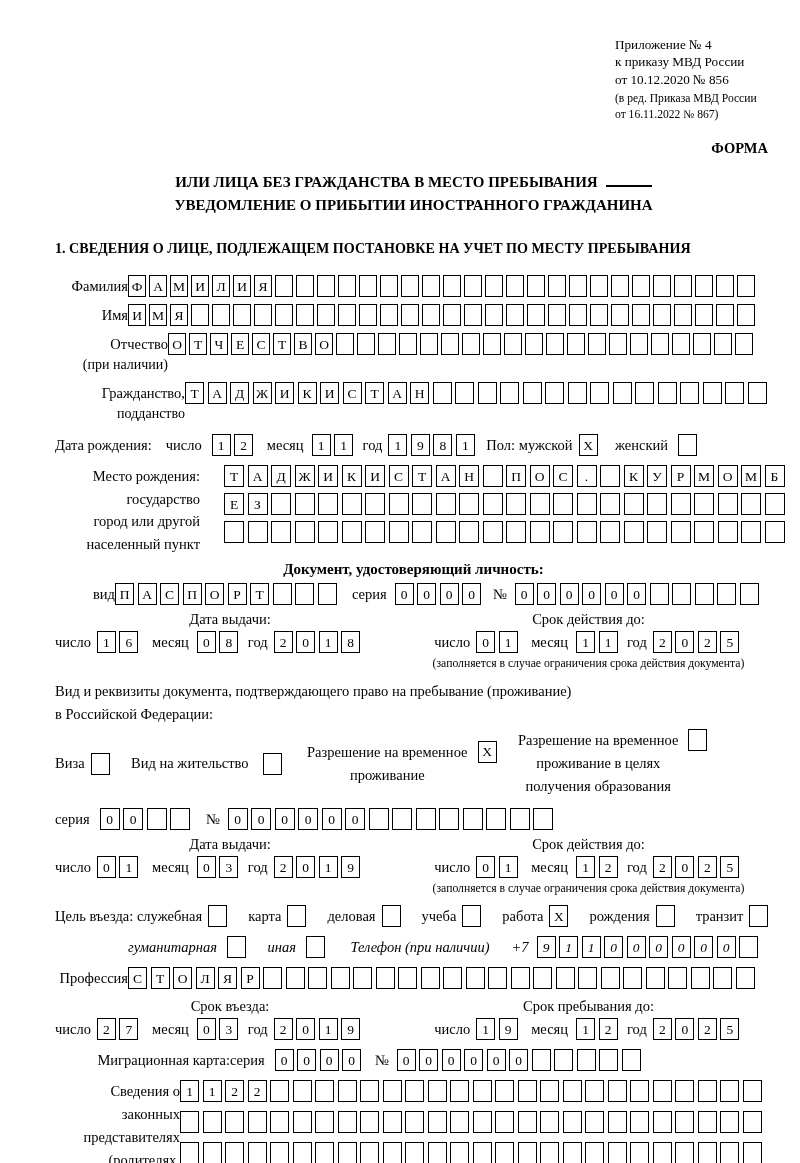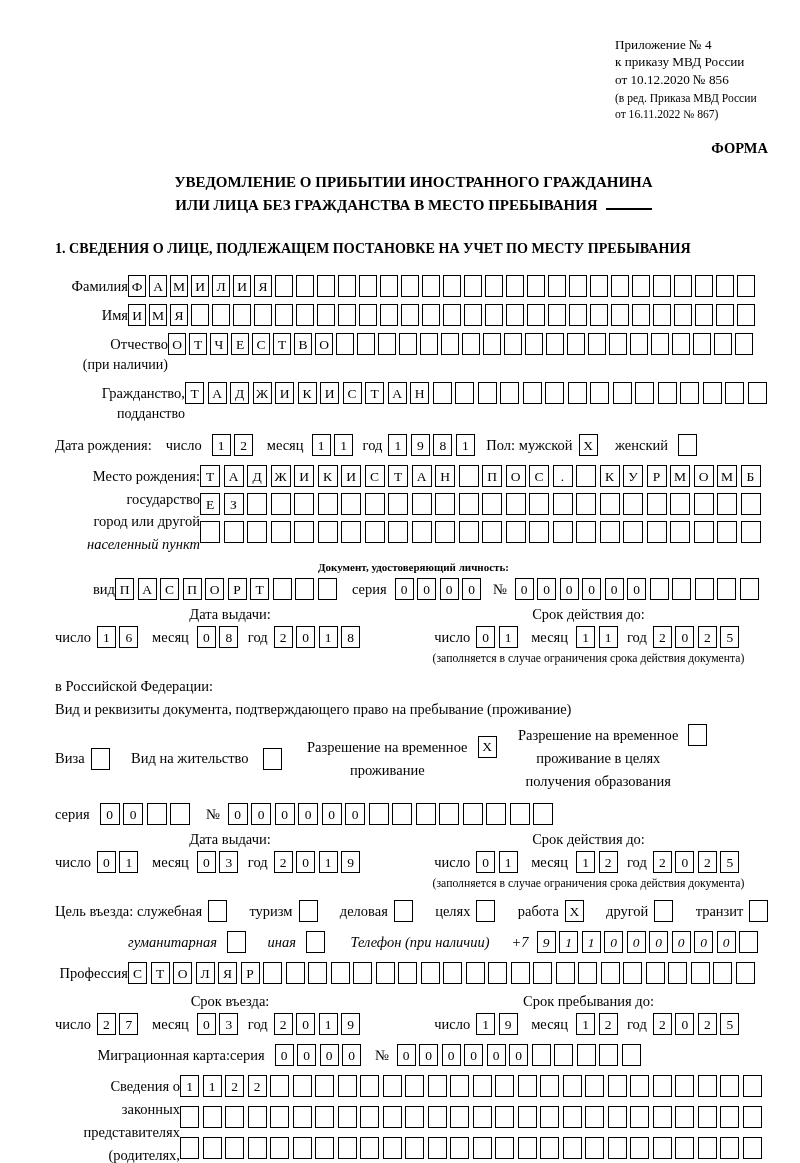--- a/index.html
+++ b/index.html
@@ -39,21 +39,21 @@
     font-size:13.5px; line-height:1; background:#fff;
   }
   .boxes.md .cell { width:19px;  margin-right:3.5px; }
   .boxes.lg .cell { width:20px;  margin-right:3.5px; }
   .mb { margin-bottom:6px; }
 
   .gap6 { margin-left:6px; }  .gap8 { margin-left:8px; }  .gap10 { margin-left:10px; }
   .gap12 { margin-left:12px; } .gap14 { margin-left:14px; } .gap18 { margin-left:18px; }
   .gap22 { margin-left:22px; }
 
-  .center-bold { text-align:center; font-weight:bold; font-size:11px; margin-top:6px; }
+  .center-bold { text-align:center; font-weight:bold; font-size:15px; margin-top:6px; }
 
   
   .dp { margin-top:6px; }
   .dp-cols { display:flex; }
   .dp-left { width:350px; flex:none; }
   .dp-right { flex:1; }
   .dp-h { text-align:center; margin-bottom:3px; }
   .dp-line { display:flex; align-items:center; }
   .dp-note { font-size:11.7px; text-align:center; margin-top:4px; }
 
@@ -78,24 +78,24 @@
     <div>от 10.12.2020 № 856</div>
     <div class="hdr-small">
       <div>(в ред. Приказа МВД России</div>
       <div>от 16.11.2022 № 867)</div>
     </div>
   </div>
 
   <div class="forma">ФОРМА</div>
 
   <div class="title">
-    <div>УВЕДОМЛЕНИЕ О ПРИБЫТИИ ИНОСТРАННОГО ГРАЖДАНИНА</div>
     <div>
       <span>ИЛИ ЛИЦА БЕЗ ГРАЖДАНСТВА В МЕСТО ПРЕБЫВАНИЯ</span><span class="blank"></span>
     </div>
+    <div>УВЕДОМЛЕНИЕ О ПРИБЫТИИ ИНОСТРАННОГО ГРАЖДАНИНА</div>
   </div>
 
   <div class="sec">1. СВЕДЕНИЯ О ЛИЦЕ, ПОДЛЕЖАЩЕМ ПОСТАНОВКЕ НА УЧЕТ ПО МЕСТУ ПРЕБЫВАНИЯ</div>
 
   <div class="row vc" style="margin-top:18px;">
     <span class="lbl w73">Фамилия</span>
     <span class="boxes">
         <span class="cell">Ф</span>
         <span class="cell">А</span>
         <span class="cell">М</span>
@@ -259,26 +259,26 @@
     <span class="gap8">Пол: мужской</span>
     <span class="boxes md gap6">
         <span class="cell">X</span>
       </span>
     <span class="gap14">женский</span>
     <span class="boxes md gap10">
         <span class="cell"></span>
       </span>
   </div>
 
-  <div class="row" style="margin-top:9px;">
+  <div class="row" style="margin-top:9px;gap:24px;">
     <span class="lbl w145" style="line-height:22.5px;">
       <span style="display:block;">Место рождения:</span>
       <span style="display:block;">государство</span>
       <span style="display:block;">город или другой</span>
-      <span style="display:block;font-style:italic;">населенный пункт</span>
+      <span style="display:block;">населенный пункт</span>
     </span>
     <span>
       <span class="boxes lg mb">
           <span class="cell">Т</span>
           <span class="cell">А</span>
           <span class="cell">Д</span>
           <span class="cell">Ж</span>
           <span class="cell">И</span>
           <span class="cell">К</span>
           <span class="cell">И</span>
@@ -438,22 +438,22 @@
               <span class="cell">2</span>
               <span class="cell">5</span>
             </span>
         </div>
         <div class="dp-note">(заполняется в случае ограничения срока действия документа)</div>
       </div>
     </div>
   </div>
 
   <div class="para">
+    <div>Вид и реквизиты документа, подтверждающего право на пребывание (проживание)</div>
     <div>в Российской Федерации:</div>
-    <div>Вид и реквизиты документа, подтверждающего право на пребывание (проживание)</div>
   </div>
 
   <div class="permits">
     <span class="pair">
       <span>Виза</span>
       <span class="boxes md gap6">
           <span class="cell"></span>
         </span>
     </span>
     <span class="pair gap18">
@@ -561,45 +561,45 @@
   </div>
 
   <div class="purpose">
     <span class="pair">
       <span>Цель въезда: служебная</span>
       <span class="boxes md">
           <span class="cell"></span>
         </span>
     </span>
     <span class="pair">
-      <span>туризм</span>
+      <span>карта</span>
       <span class="boxes md">
           <span class="cell"></span>
         </span>
     </span>
     <span class="pair">
       <span>деловая</span>
       <span class="boxes md">
           <span class="cell"></span>
         </span>
     </span>
     <span class="pair">
-      <span>целях</span>
+      <span>учеба</span>
       <span class="boxes md">
           <span class="cell"></span>
         </span>
     </span>
     <span class="pair">
       <span>работа</span>
       <span class="boxes md">
           <span class="cell">X</span>
         </span>
     </span>
     <span class="pair">
-      <span>другой</span>
+      <span>рождения</span>
       <span class="boxes md">
           <span class="cell"></span>
         </span>
     </span>
     <span class="pair">
       <span>транзит</span>
       <span class="boxes md">
           <span class="cell"></span>
         </span>
     </span>

